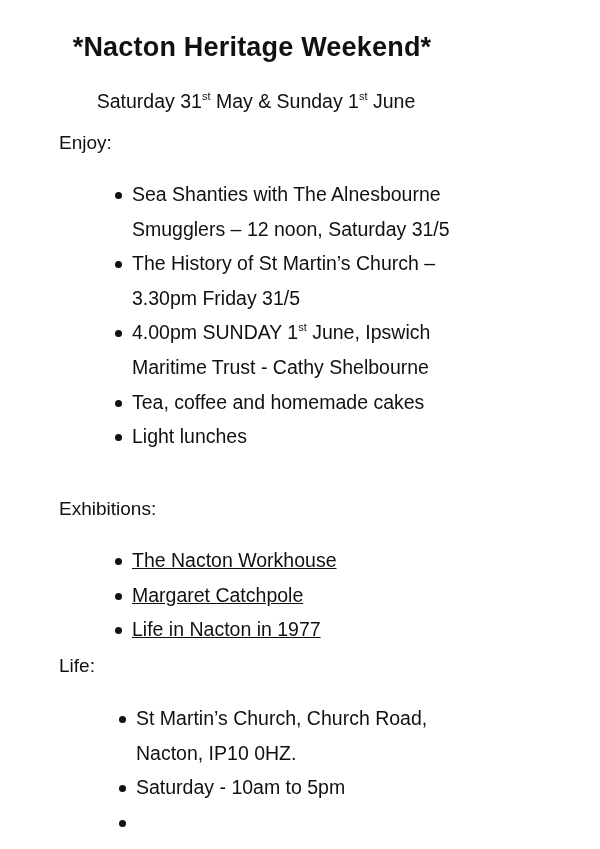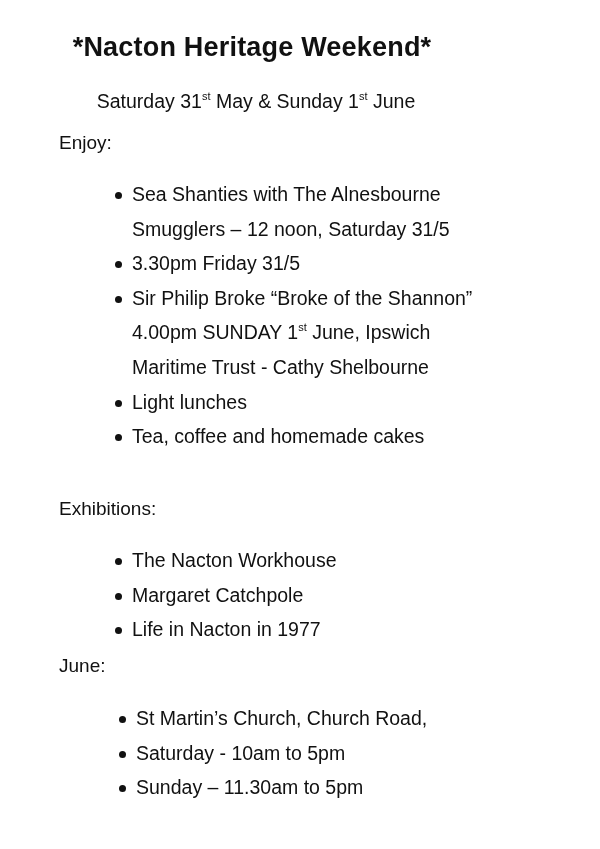--- a/index.html
+++ b/index.html
@@ -47,63 +47,63 @@
 <div class="heading" style="top:130px;">Enjoy:</div>
 
 <ul class="list enjoy" style="top:170px;">
   <li class="item">
     <span class="dot"></span>
     <span class="line">Sea Shanties with The Alnesbourne</span>
     <span class="line">Smugglers – 12 noon, Saturday 31/5</span>
   </li>
   <li class="item">
     <span class="dot"></span>
+    <span class="line">The History of St Martin’s Church –</span>
     <span class="line">3.30pm Friday 31/5</span>
   </li>
   <li class="item">
     <span class="dot"></span>
-    <span class="line">Sir Philip Broke “Broke of the Shannon”</span>
     <span class="line"><span>4.00pm SUNDAY 1</span><sup>st</sup><span> June, Ipswich</span></span>
     <span class="line">Maritime Trust - Cathy Shelbourne</span>
   </li>
   <li class="item">
     <span class="dot"></span>
-    <span class="line">Light lunches</span>
+    <span class="line">Tea, coffee and homemade cakes</span>
   </li>
   <li class="item">
     <span class="dot"></span>
-    <span class="line">Tea, coffee and homemade cakes</span>
+    <span class="line">Light lunches</span>
   </li>
 </ul>
 
 <div class="heading" style="top:496px;">Exhibitions:</div>
 
-<ul class="list exhib" style="top:536px;">
+<ul class="list exhib" style="top:536px;text-decoration:underline;">
   <li class="item">
     <span class="dot"></span>
     <span class="line">The Nacton Workhouse</span>
   </li>
   <li class="item">
     <span class="dot"></span>
     <span class="line">Margaret Catchpole</span>
   </li>
   <li class="item">
     <span class="dot"></span>
     <span class="line">Life in Nacton in 1977</span>
   </li>
 </ul>
 
-<div class="heading" style="top:653px;">June:</div>
+<div class="heading" style="top:653px;">Life:</div>
 
 <ul class="list venue" style="top:694px;">
   <li class="item">
     <span class="dot"></span>
     <span class="line">St Martin’s Church, Church Road,</span>
+    <span class="line">Nacton, IP10 0HZ.</span>
   </li>
   <li class="item">
     <span class="dot"></span>
     <span class="line">Saturday - 10am to 5pm</span>
   </li>
   <li class="item">
     <span class="dot"></span>
-    <span class="line">Sunday – 11.30am to 5pm</span>
   </li>
 </ul>
 
 </body></html>

